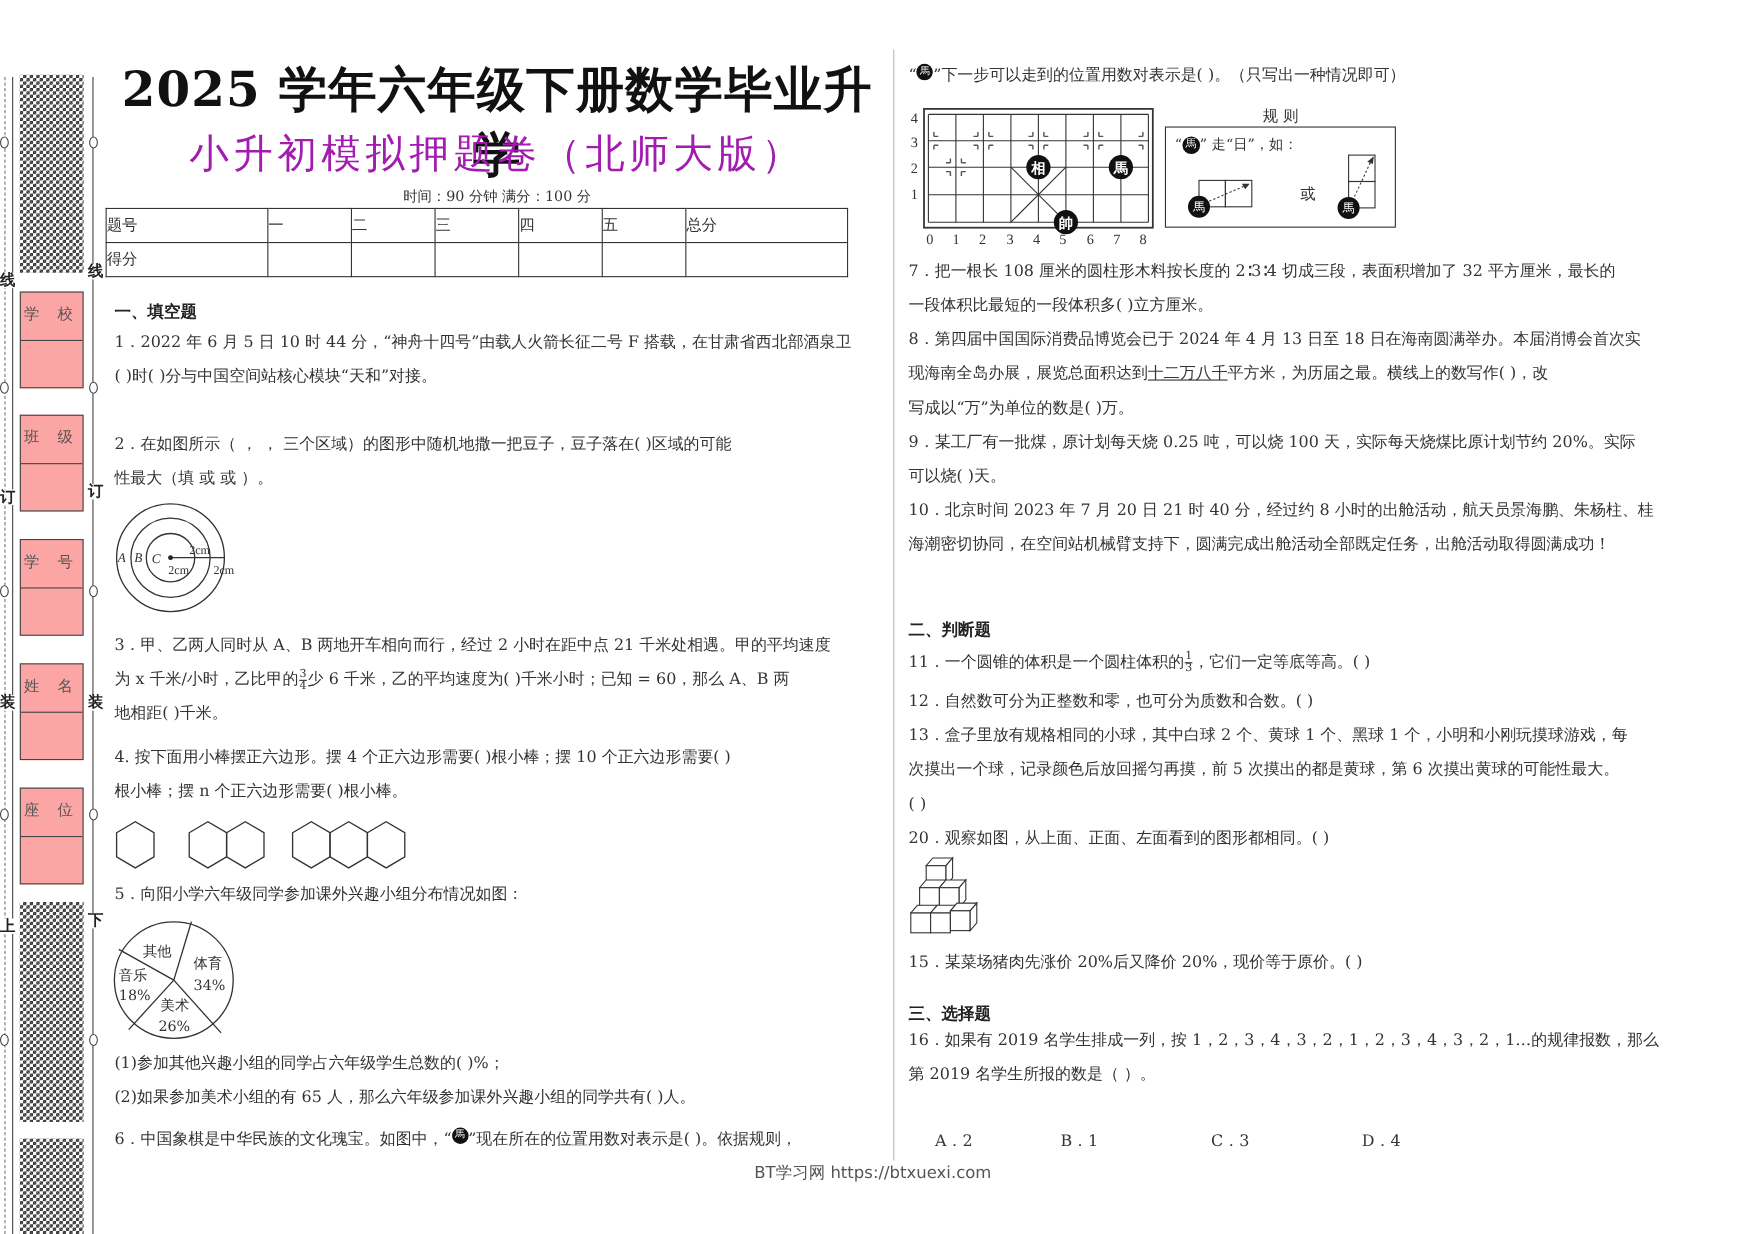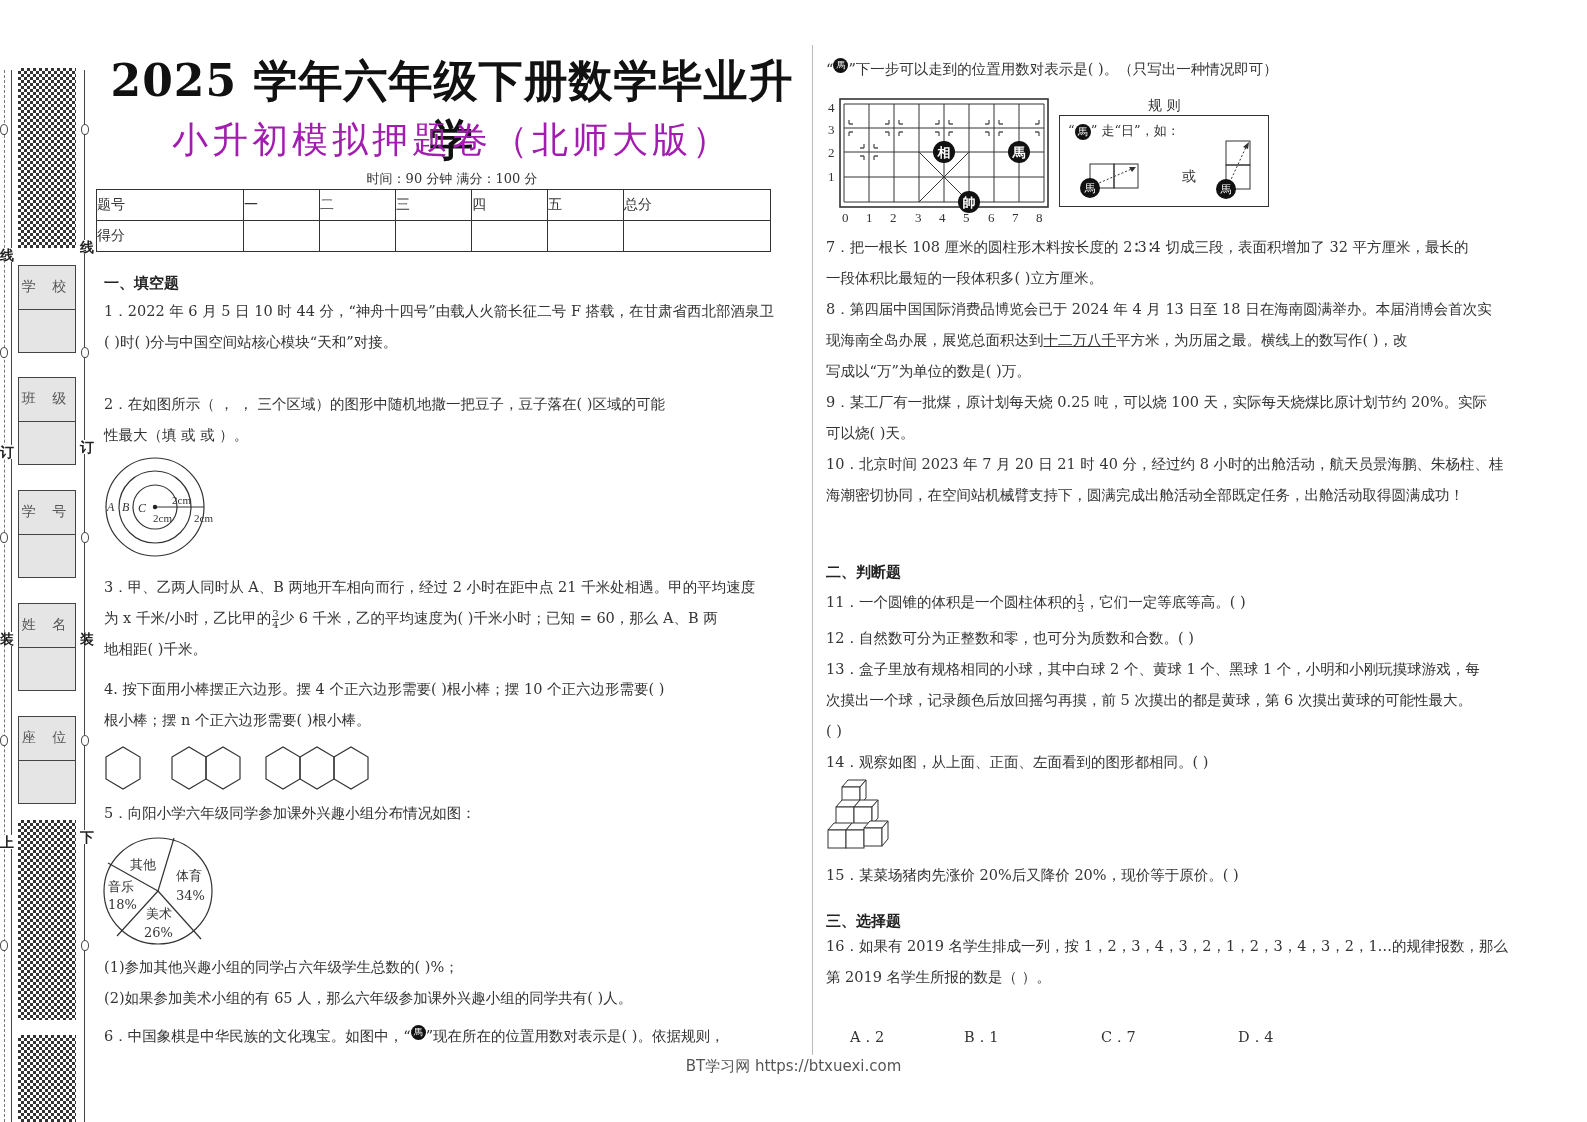--- a/index.html
+++ b/index.html
@@ -10,21 +10,21 @@
   .binding { position: absolute; left: 0; top: 60px; width: 100px; height: 1062px; }
   .dash-line { position: absolute; left: 4px; top: 10px; bottom: 0; border-left: 1.5px dashed #777; }
   .solid-line { position: absolute; top: 10px; bottom: 0; border-left: 1.2px solid #444; }
   .hole { position: absolute; width: 8px; height: 11px; border: 1.3px solid #444; border-radius: 50%; background: #fff; }
   .checker { position: absolute; left: 18px; width: 58px;
     background-color: #fff;
     background-image:
       linear-gradient(45deg, #333 25%, transparent 25%, transparent 75%, #333 75%),
       linear-gradient(45deg, #333 25%, transparent 25%, transparent 75%, #333 75%);
     background-size: 6px 6px; background-position: 0 0, 3px 3px; }
-  .info-box { position: absolute; left: 18px; width: 58px; height: 88px; border: 1.5px solid #444; background: #e5e5e5; }
+  .info-box { position: absolute; left: 18px; width: 58px; height: 88px; border: 1.5px solid #444; background: #fca5a5; }
   .info-box .lbl { height: 44px; border-bottom: 1.5px solid #444; font-size: 14px; color: #555; text-align: center; line-height: 40px; letter-spacing: 6px; }
   .side-char { position: absolute; font-size: 14px; font-weight: bold; background: #fff; line-height: 1; }
 
   
   .title1 { position: absolute; left: 96px; top: 52px; width: 712px; text-align: center; font-size: 44px; font-weight: bold; letter-spacing: 1px; color: #111; font-family: "DejaVu Serif", serif; }
   .title2 { position: absolute; left: 96px; top: 116px; width: 712px; text-align: center; font-size: 36px; font-weight: normal; letter-spacing: 4px; color: #a21caf; font-family: "DejaVu Sans", sans-serif; }
   .meta { position: absolute; left: 96px; top: 170px; width: 712px; text-align: center; font-size: 13px; color: #333; }
 
   table.score { position: absolute; left: 96px; top: 189px; width: 675px; border-collapse: collapse; font-size: 14px; }
   table.score td { border: 1.3px solid #333; height: 31px; color: #333; }
@@ -315,21 +315,21 @@
   <div class="line">12．自然数可分为正整数和零，也可分为质数和合数。(                  )</div>
 </div>
 
 <div class="para" style="left:826px;top:654px">
   <div class="line">13．盒子里放有规格相同的小球，其中白球 2 个、黄球 1 个、黑球 1 个，小明和小刚玩摸球游戏，每</div>
   <div class="line">次摸出一个球，记录颜色后放回摇匀再摸，前 5 次摸出的都是黄球，第 6 次摸出黄球的可能性最大。</div>
   <div class="line">(              )</div>
 </div>
 
 <div class="para" style="left:826px;top:747px">
-  <div class="line">14．观察如图，从上面、正面、左面看到的图形都相同。(            )</div>
+  <div class="line">20．观察如图，从上面、正面、左面看到的图形都相同。(            )</div>
 </div>
 
 <svg class="fig" style="left:824px;top:777px" width="85" height="85" viewBox="0 0 85 85">
   <g fill="#fff" stroke="#333" stroke-width="1">
 
     <polygon points="18,10 36,10 42,3 24,3"></polygon>
       <rect x="18" y="10" width="18" height="18"></rect>
       <polygon points="36,10 42,3 42,21 36,28"></polygon>
 
     <polygon points="12,30 30,30 36,23 18,23"></polygon>
@@ -355,17 +355,17 @@
 <div class="sec-head" style="left:826px;top:912px">三、选择题</div>
 
 <div class="para" style="left:826px;top:931px">
   <div class="line">16．如果有 2019 名学生排成一列，按 1，2，3，4，3，2，1，2，3，4，3，2，1…的规律报数，那么</div>
   <div class="line">第 2019 名学生所报的数是（    ）。</div>
 </div>
 
 <div class="choices">
   <span style="width:114px">A．2</span>
   <span style="width:137px">B．1</span>
-  <span style="width:137px">C．7</span>
+  <span style="width:137px">C．3</span>
   <span>D．4</span>
 </div>
 
 <div class="footer">BT学习网 https://btxuexi.com</div>
 
 </body></html>

